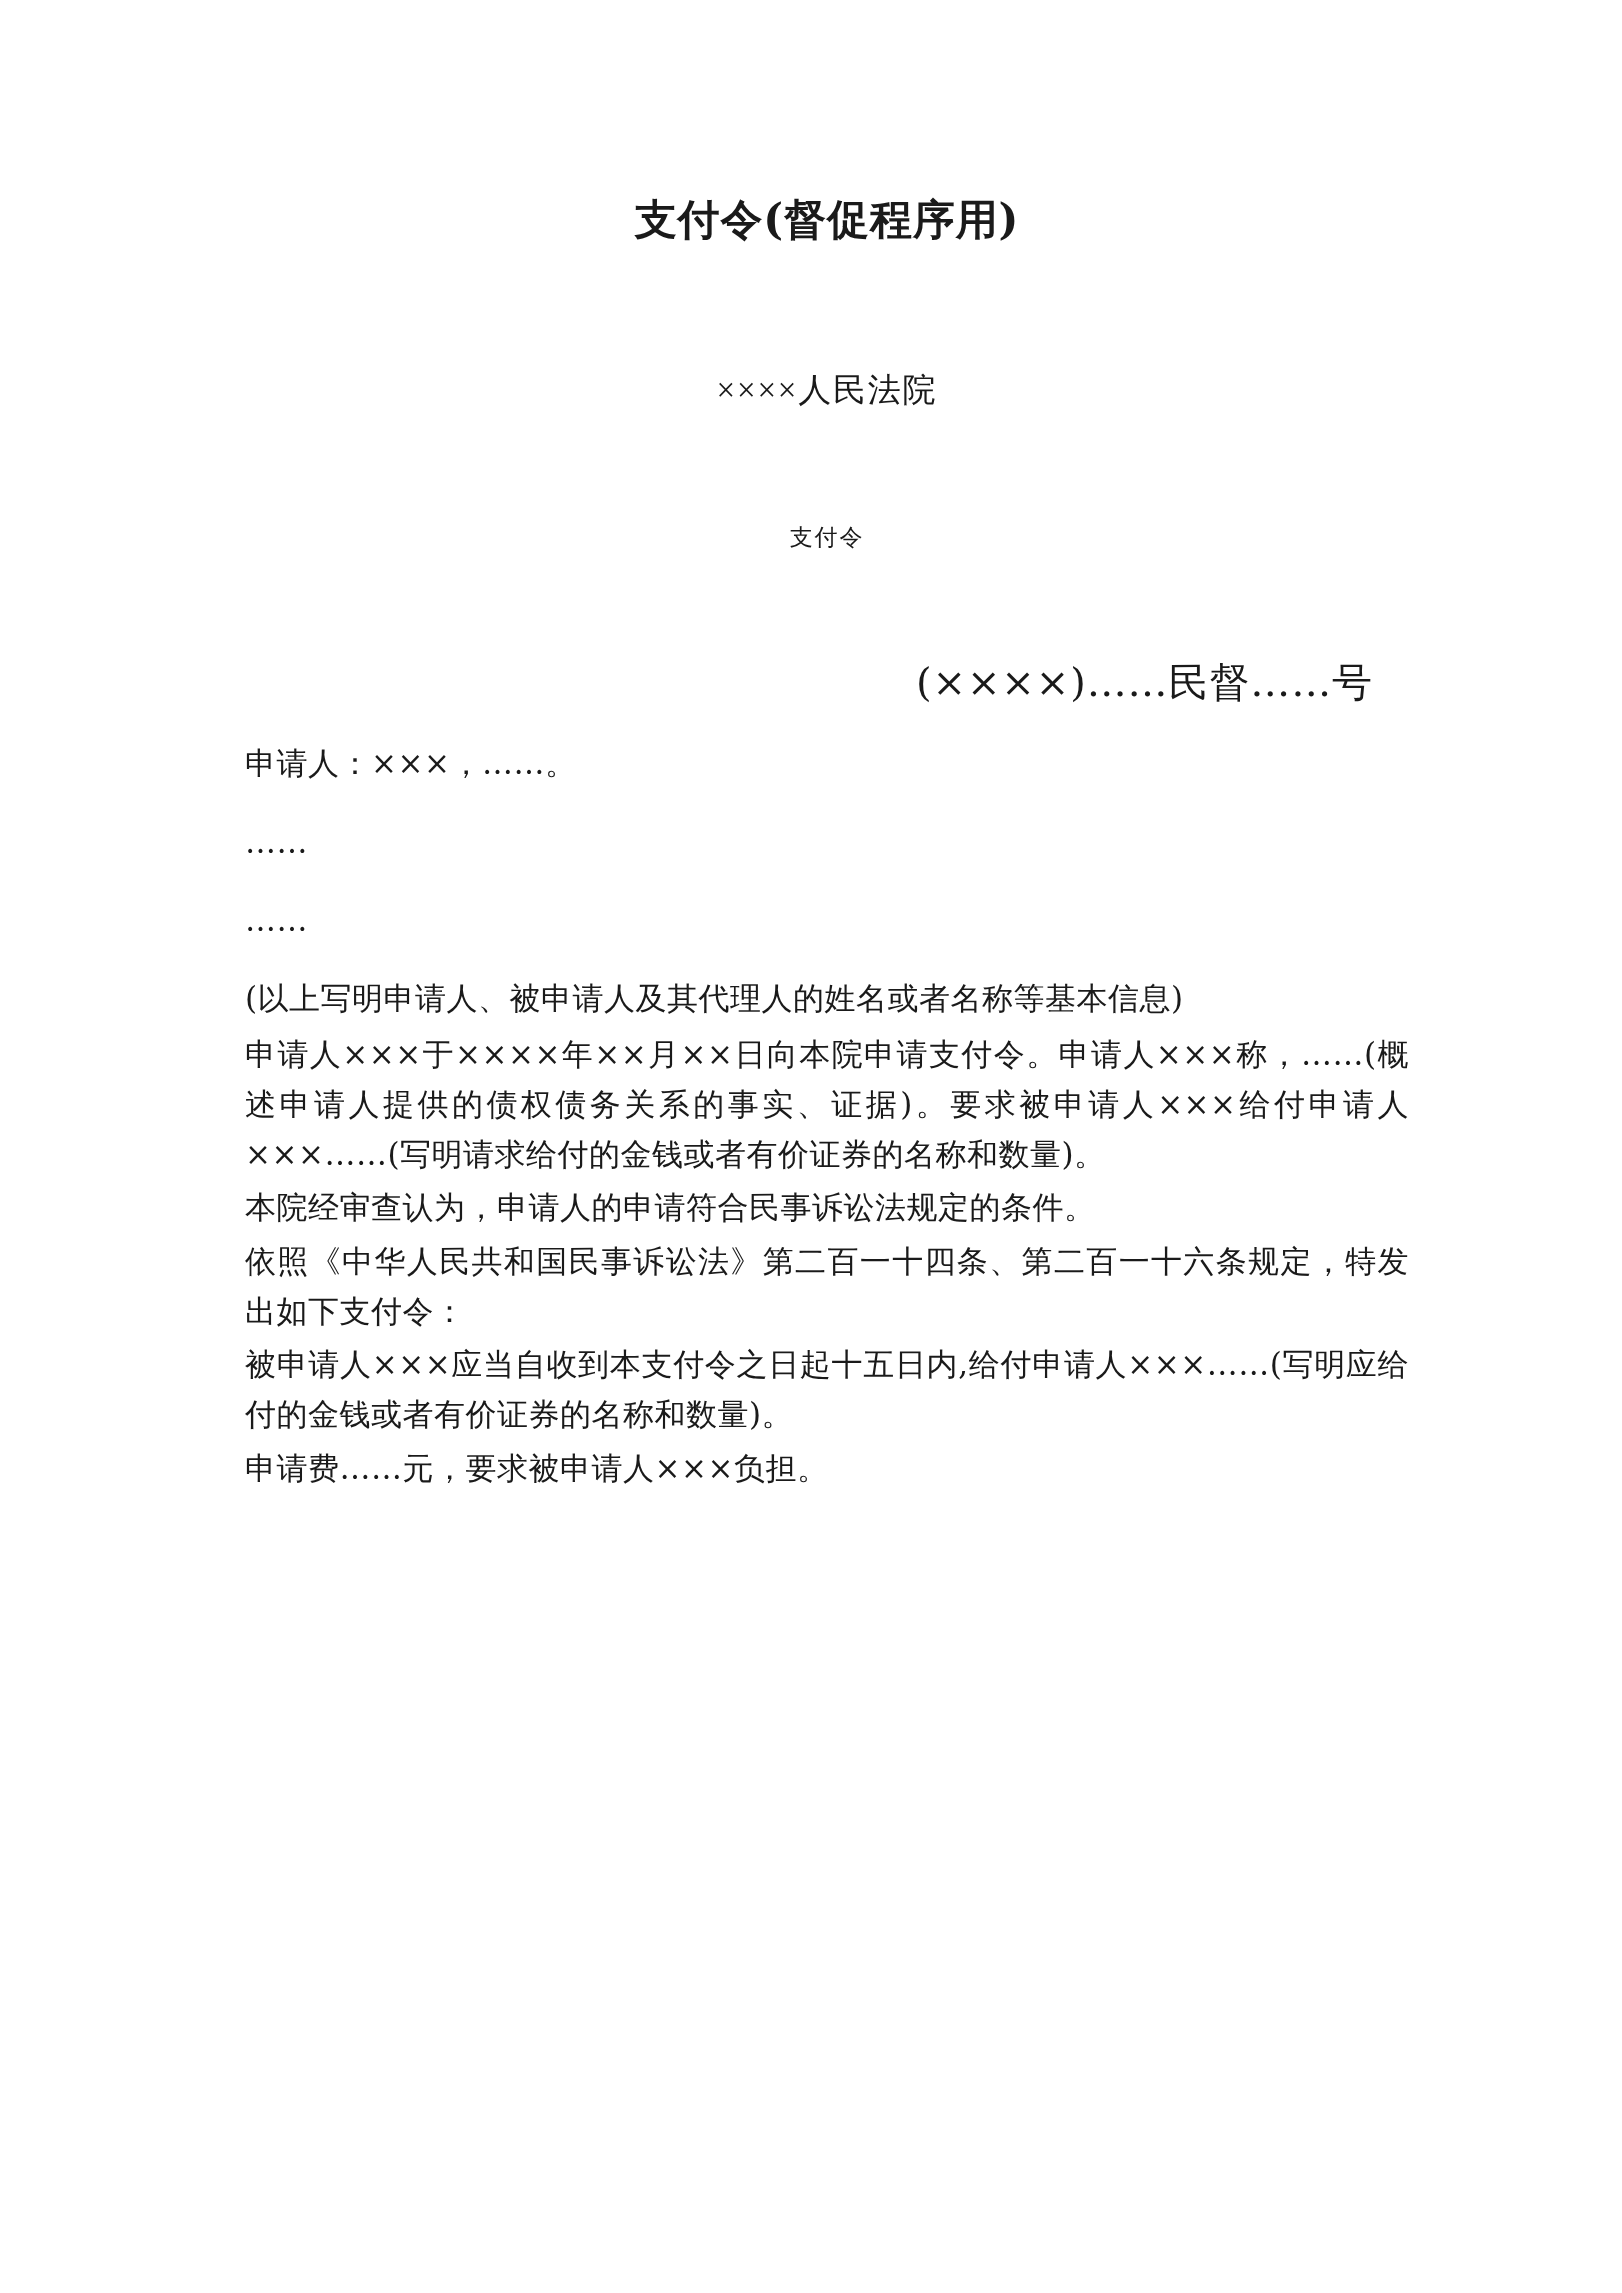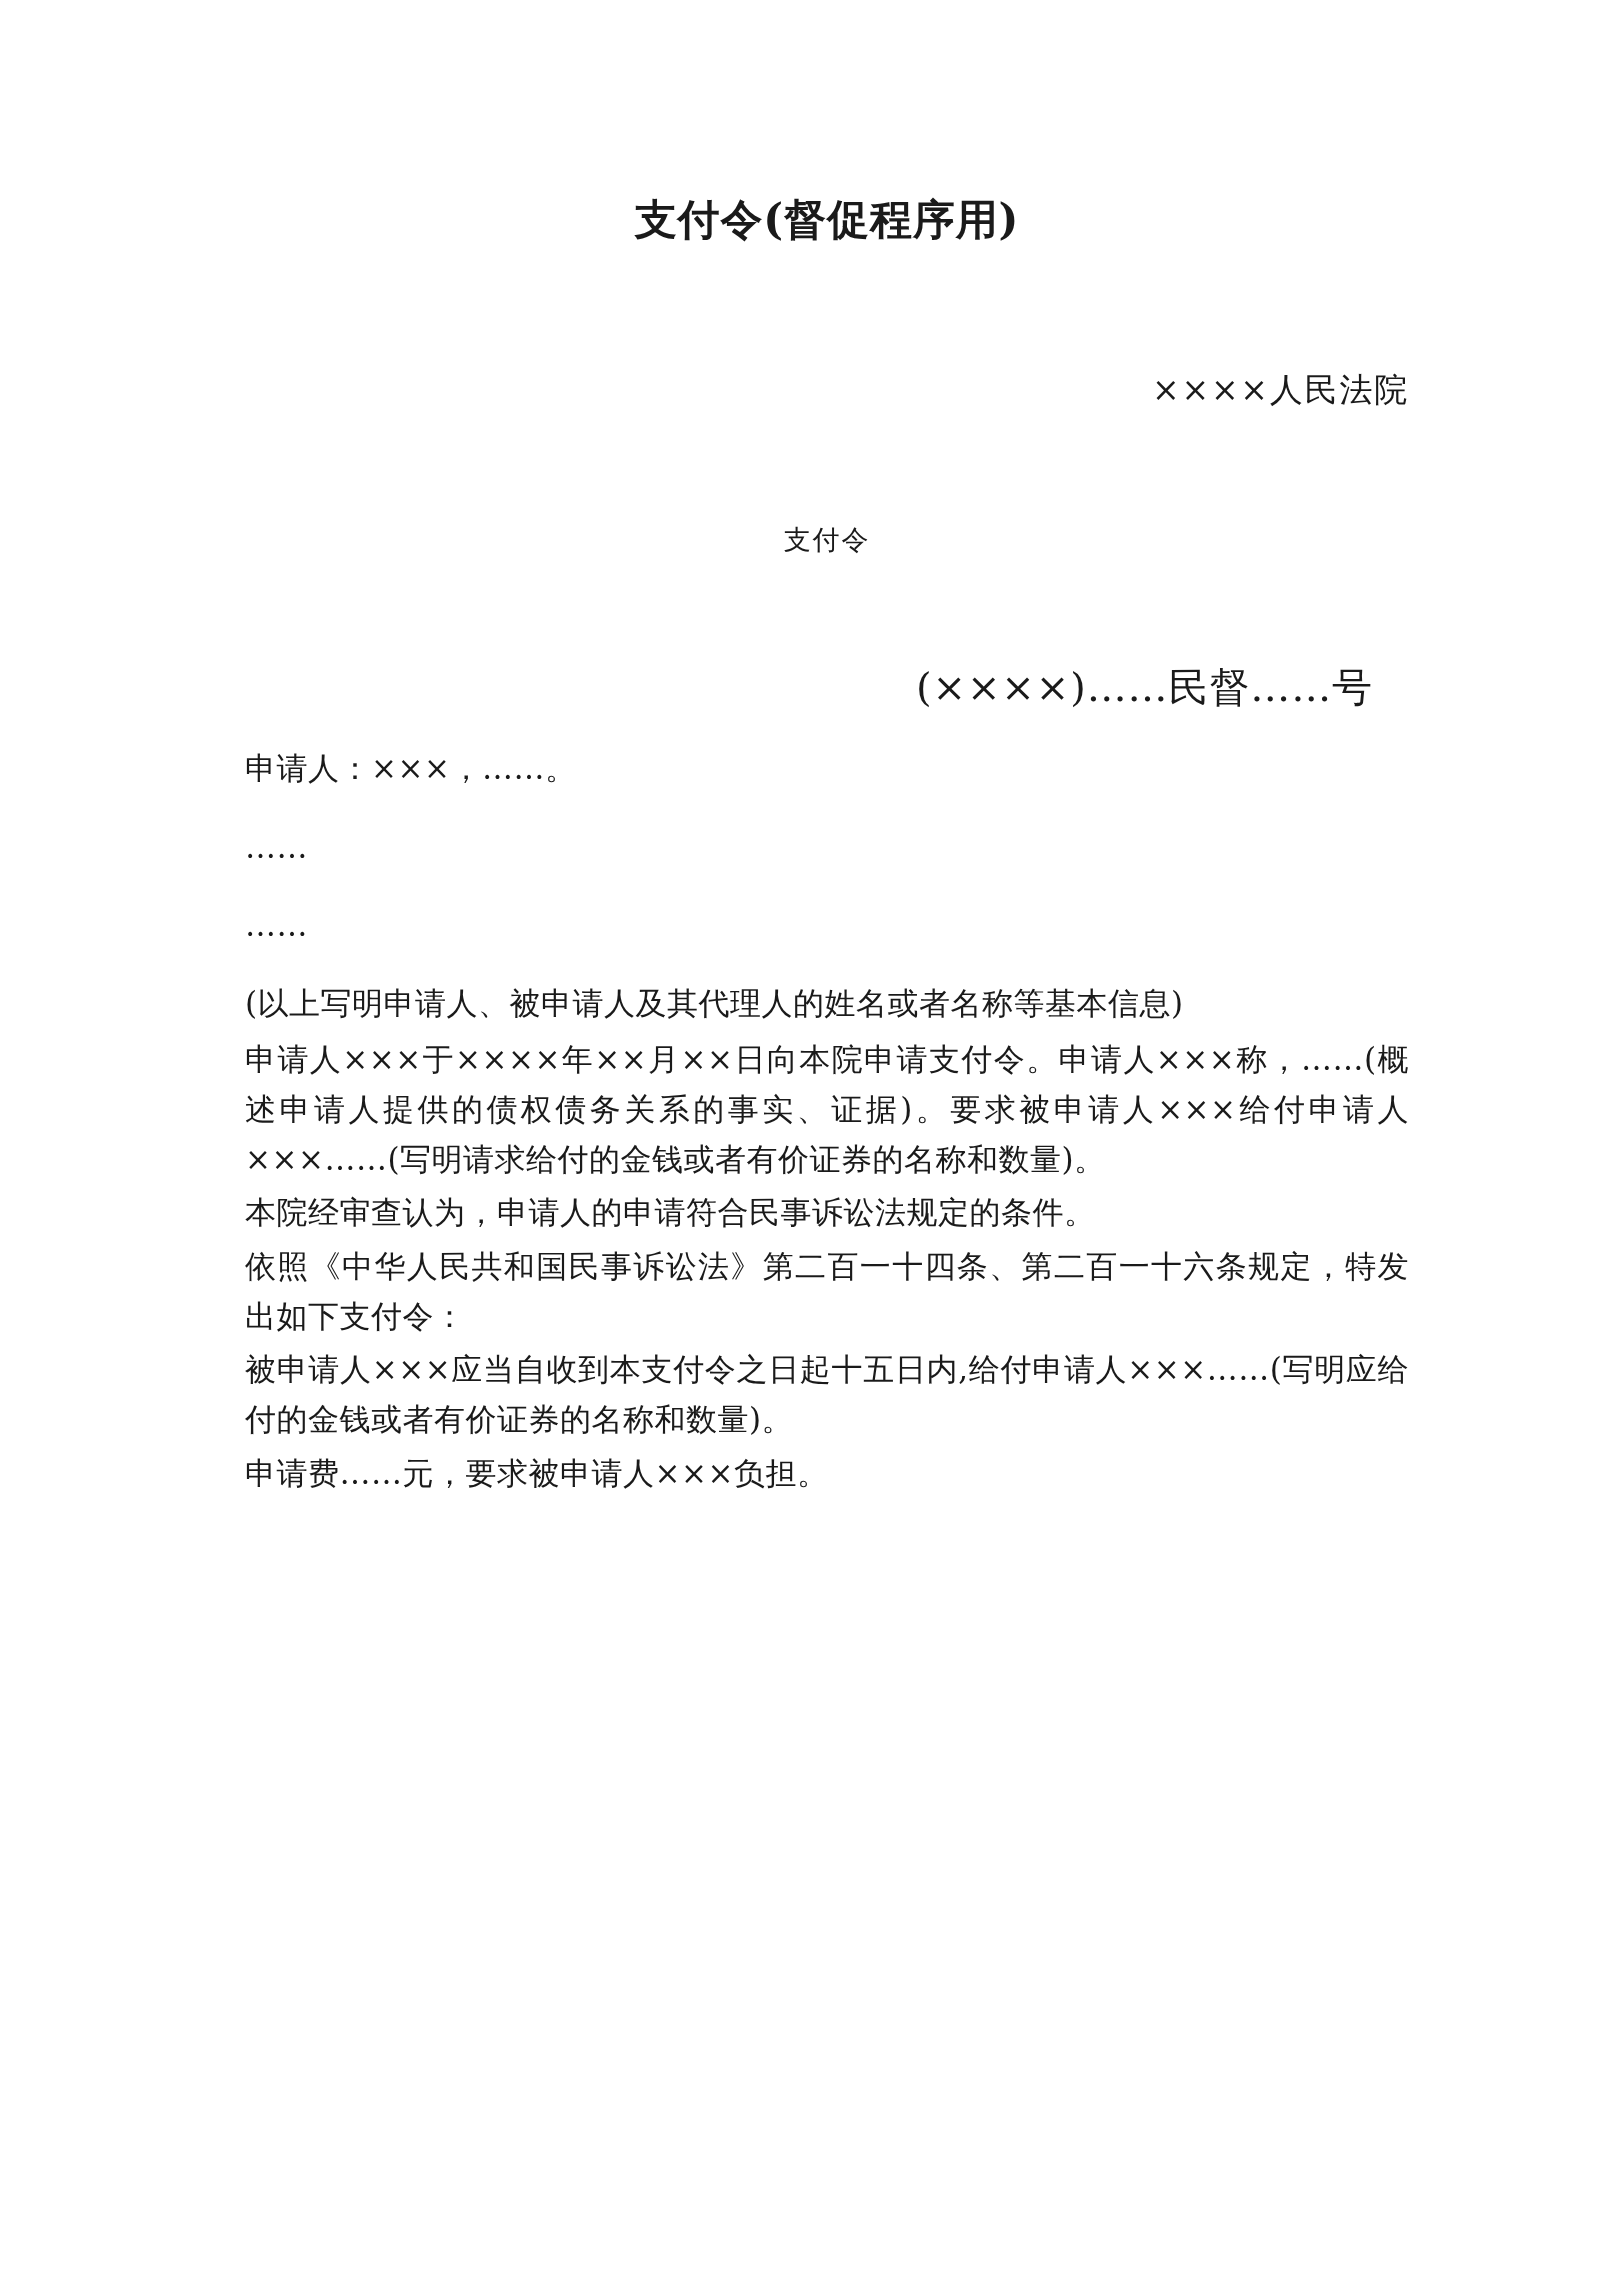--- a/index.html
+++ b/index.html
@@ -29,28 +29,29 @@
   }
   .doc-title {
     text-align: center;
     font-size: 42px;
     font-weight: bold;
     letter-spacing: 0.9px;
     margin-top: 195px;
     line-height: 1.2;
   }
   .court-name {
-    text-align: right;
+    text-align: center;
     font-size: 33px;
     margin-top: 123px;
     letter-spacing: 1.8px;
+    font-family: Liberation Serif, serif;
   }
   .doc-subtitle {
     text-align: center;
-    font-size: 27px;
+    font-size: 23px;
     margin-top: 109px;
     letter-spacing: 1.8px;
   }
   .case-number {
     text-align: right;
     font-size: 40px;
     margin-top: 102px;
     padding-right: 36px;
     letter-spacing: 0.9px;
   }

